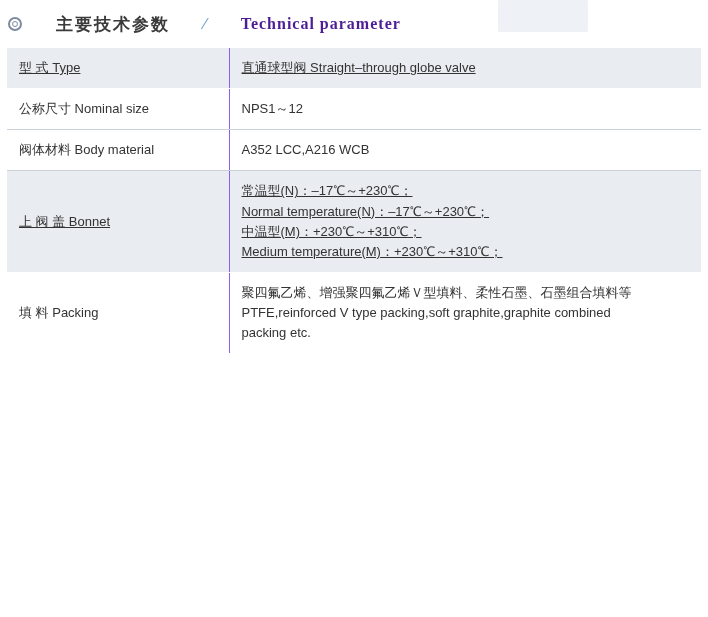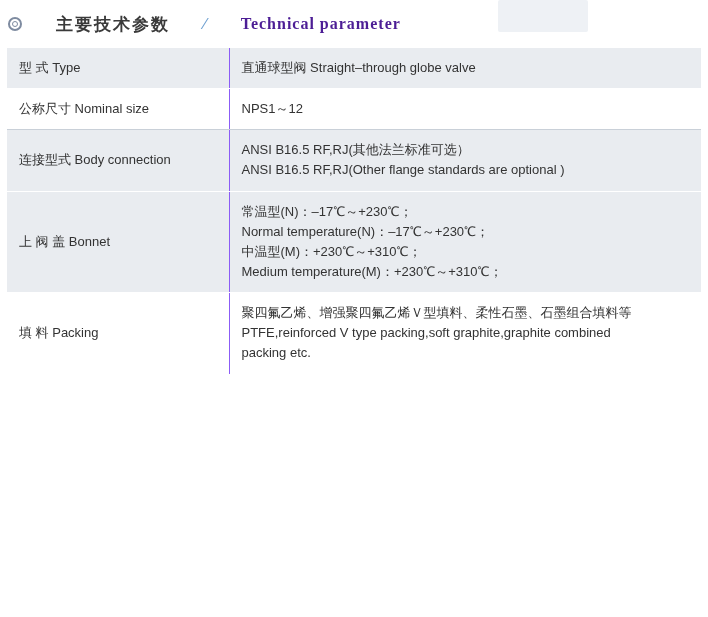--- a/index.html
+++ b/index.html
@@ -86,21 +86,21 @@
   .spec-table td {
     vertical-align: middle;
     padding: 10px 10px 10px 12px;
     font-size: 13px;
     line-height: 1.55;
     border-bottom: 1px solid #ffffff;
   }
   .spec-table col.c1 { width: 222px; }
   .spec-table col.c2 { width: 472px; }
 
-  tr.shade td { background: #e9ecf0; }
+  tr.shade td { background: #e9ecf0; text-decoration: underline; }
   tr.plain td { background: #ffffff; }
 
   td.label {
     color: #333333;
     white-space: pre-line;
   }
   td.value {
     color: #333333;
     border-left: 1px solid #8b5cf6;
     white-space: pre-line;
@@ -131,24 +131,23 @@
     </colgroup>
   <tbody>
     <tr class="shade">
       <td class="label">型        式 Type</td>
       <td class="value">直通球型阀  Straight–through globe valve</td>
     </tr>
     <tr class="plain">
       <td class="label">公称尺寸 Nominal  size</td>
       <td class="value">NPS1～12</td>
     </tr>
-    <tr class="shade">
-      <td class="label">连接型式 Body  connection</td>
-      <td class="value">ANSI B16.5  RF,RJ(其他法兰标准可选）
-ANSI B16.5  RF,RJ(Other  flange  standards  are  optional  )</td>
+    <tr class="plain">
+      <td class="label">阀体材料 Body  material</td>
+      <td class="value">A352  LCC,A216  WCB</td>
     </tr>
     <tr class="shade">
       <td class="label">上  阀  盖 Bonnet</td>
       <td class="value">常温型(N)：–17℃～+230℃；
 Normal  temperature(N)：–17℃～+230℃；
 中温型(M)：+230℃～+310℃；
 Medium  temperature(M)：+230℃～+310℃；</td>
     </tr>
     <tr class="plain">
       <td class="label">填        料 Packing</td>

